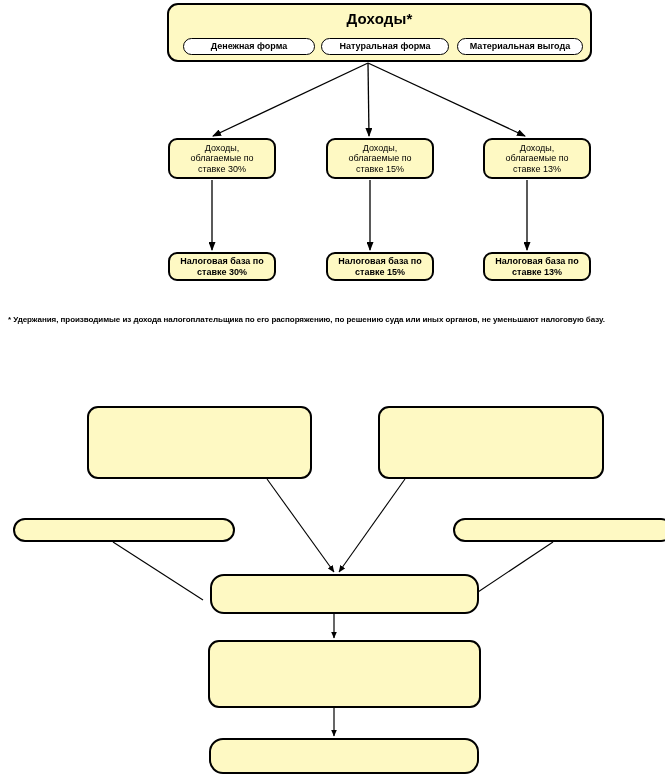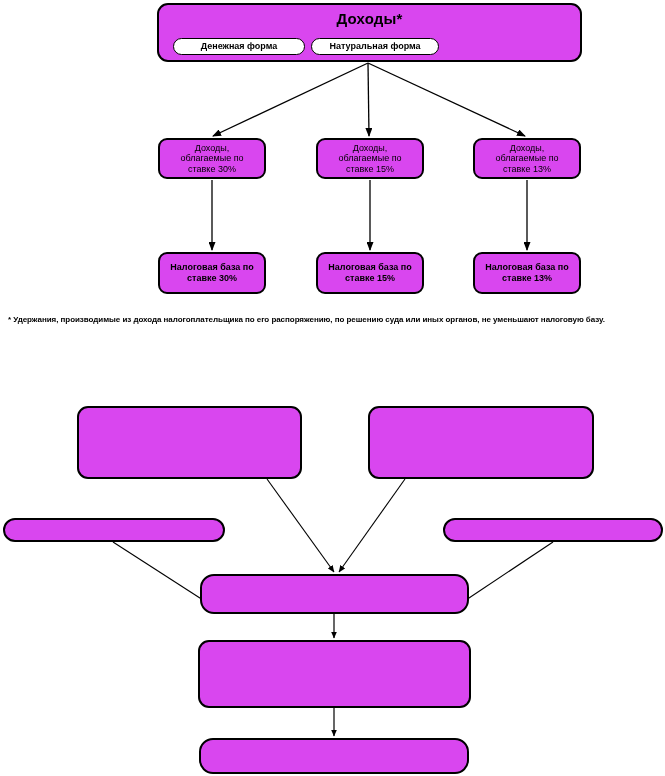--- a/index.html
+++ b/index.html
@@ -24,28 +24,29 @@
     position: absolute;
     left: 0;
     top: 0;
     width: 665px;
     height: 776px;
     pointer-events: none;
   }
   .node {
     position: absolute;
     box-sizing: border-box;
-    background: #d946ef;
+    background: #fef9c3;
     border: 2px solid #000000;
     display: flex;
     align-items: center;
     justify-content: center;
     text-align: center;
     line-height: 1.18;
     z-index: 2;
+    margin-left: 10px;
   }
   .node-text {
     display: block;
     width: 100%;
     padding: 0 3px;
     box-sizing: border-box;
     white-space: pre-line;
   }
   
   #root-container {
@@ -90,21 +91,21 @@
     top: 138px;
     width: 108px;
     height: 41px;
     border-radius: 9px;
     font-size: 9px;
     font-weight: normal;
   }
   .base-box {
     top: 252px;
     width: 108px;
-    height: 42px;
+    height: 29px;
     border-radius: 9px;
     font-size: 9px;
     font-weight: bold;
   }
   .col-0 { left: 158px; }
   .col-1 { left: 316px; }
   .col-2 { left: 473px; }
 
   #footnote {
     position: absolute;
@@ -156,20 +157,21 @@
     <line x1="553" y1="542" x2="466" y2="600" stroke="#000" stroke-width="1.1"></line>
 
     <line x1="334" y1="614" x2="334" y2="638" stroke="#000" stroke-width="1.2" marker-end="url(#arrowhead-sm)"></line>
     <line x1="334" y1="708" x2="334" y2="736" stroke="#000" stroke-width="1.2" marker-end="url(#arrowhead-sm)"></line>
   </svg>
 
   <div class="node" id="root-container">
     <div id="root-title">Доходы*</div>
     <div class="pill" id="pill-1">Натуральная форма</div>
     <div class="pill" id="pill-0">Денежная форма</div>
+    <div class="pill" id="pill-2">Материальная выгода</div>
   </div>
 
   <div class="node rate-box col-0">
     <span class="node-text">Доходы,
 облагаемые по
 ставке 30%</span>
   </div>
   <div class="node rate-box col-1">
     <span class="node-text">Доходы,
 облагаемые по

